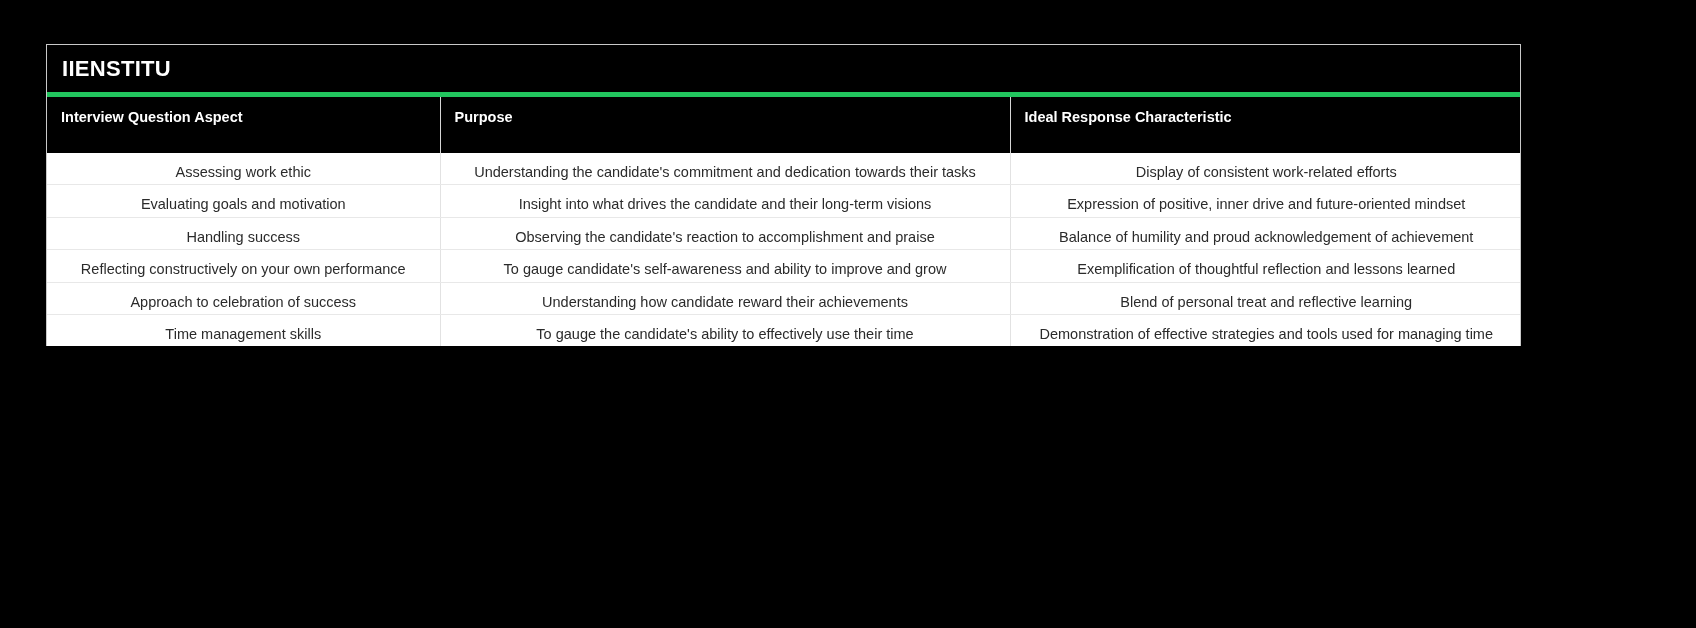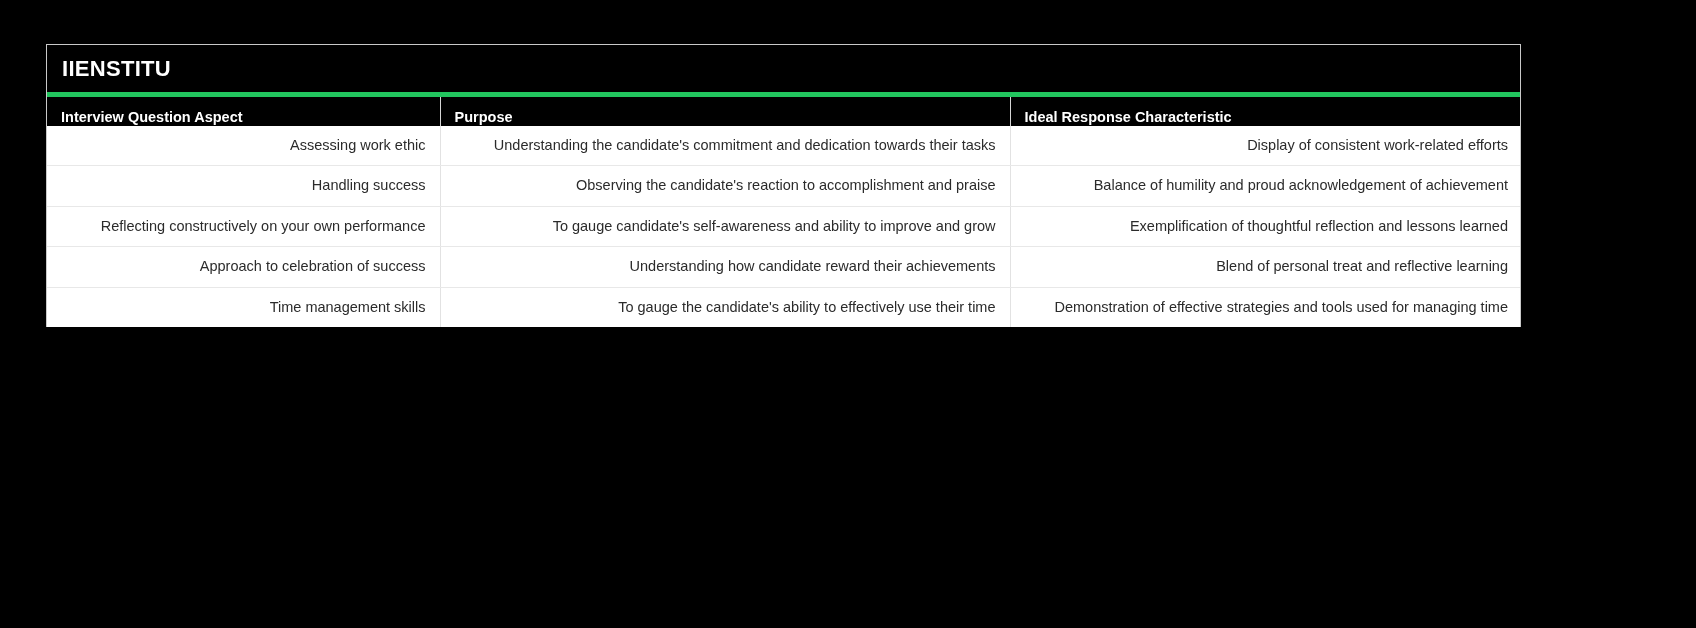--- a/index.html
+++ b/index.html
@@ -61,40 +61,40 @@
   }
 
   thead tr {
     background: #000000;
   }
   thead th {
     color: #ffffff;
     font-size: 14.5px;
     font-weight: bold;
     text-align: left;
-    padding: 12px 14px 1px 14px;
+    padding: 12px 14px 28px 14px;
     border-right: 1px solid #d6d6d6;
     box-sizing: border-box;
     white-space: nowrap;
     vertical-align: middle;
   }
   thead th:last-child {
     border-right: none;
     margin-left: 44px;
   }
 
   tbody tr {
     background: #ffffff;
   }
   tbody td {
     color: #2b2b2b;
     font-size: 14.5px;
     font-weight: normal;
-    text-align: right;
-    padding: 11px 14px 11px 14px;
+    text-align: center;
+    padding: 11px 14px 3px 14px;
     border-right: 1px solid #e2e2e2;
     border-bottom: 1px solid #e8e8e8;
     box-sizing: border-box;
     white-space: nowrap;
     overflow: hidden;
     vertical-align: middle;
     line-height: 1.2;
   }
   tbody td:last-child {
     border-right: none;
@@ -131,20 +131,25 @@
           <th>Ideal Response Characteristic</th>
         </tr>
       </thead>
       <tbody id="table-body">
           <tr>
             <td>Assessing work ethic</td>
             <td>Understanding the candidate's commitment and dedication towards their tasks</td>
             <td>Display of consistent work-related efforts</td>
           </tr>
           <tr>
+            <td>Evaluating goals and motivation</td>
+            <td>Insight into what drives the candidate and their long-term visions</td>
+            <td>Expression of positive, inner drive and future-oriented mindset</td>
+          </tr>
+          <tr>
             <td>Handling success</td>
             <td>Observing the candidate's reaction to accomplishment and praise</td>
             <td>Balance of humility and proud acknowledgement of achievement</td>
           </tr>
           <tr>
             <td>Reflecting constructively on your own performance</td>
             <td>To gauge candidate's self-awareness and ability to improve and grow</td>
             <td>Exemplification of thoughtful reflection and lessons learned</td>
           </tr>
           <tr>

